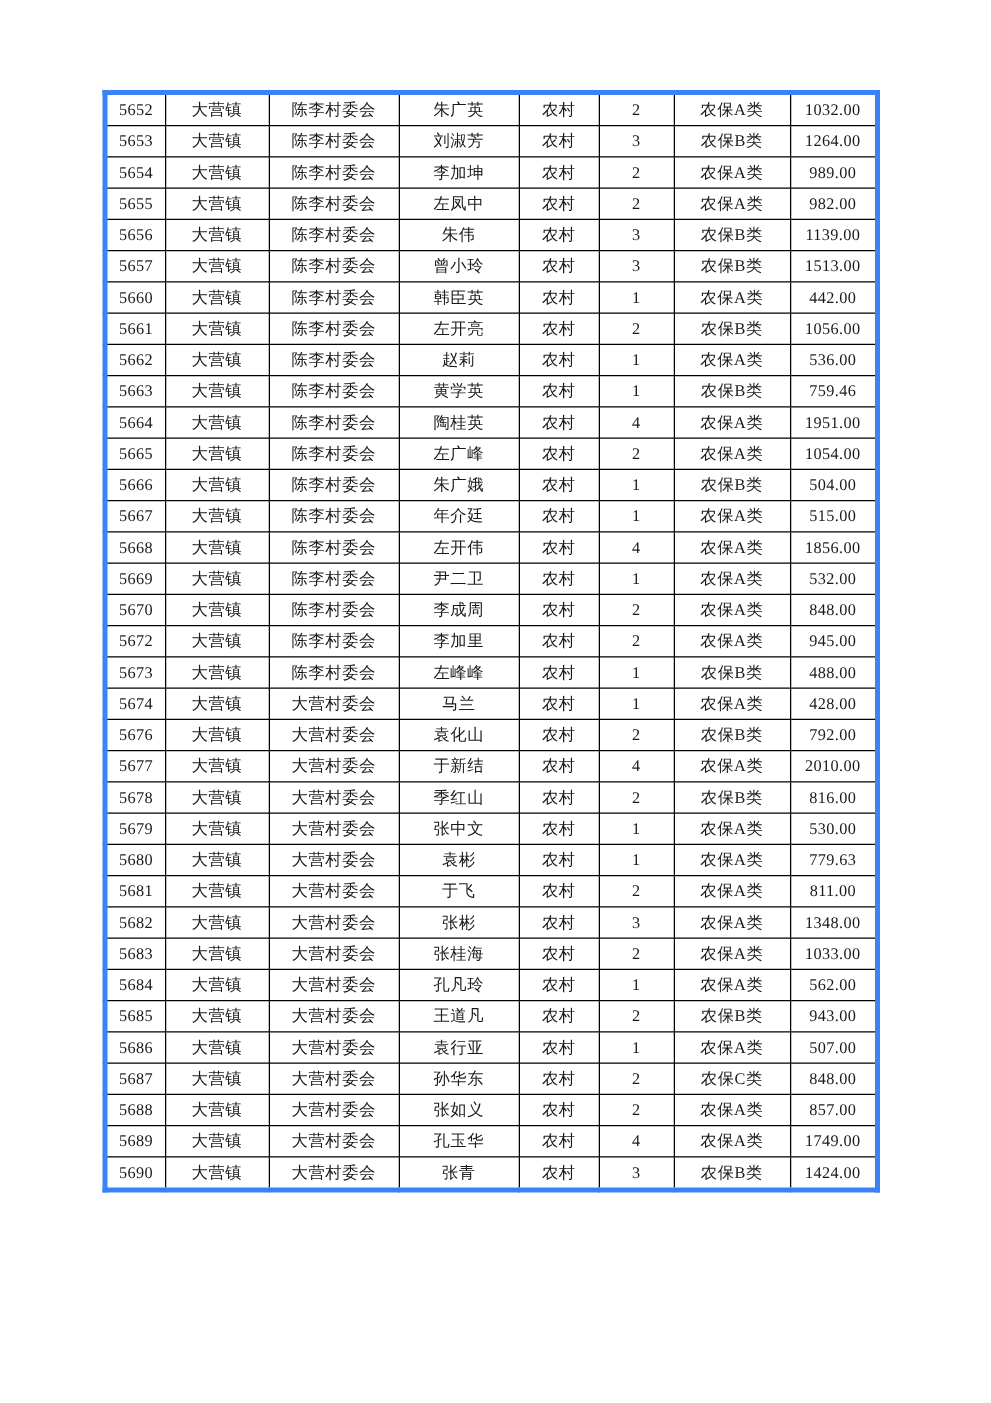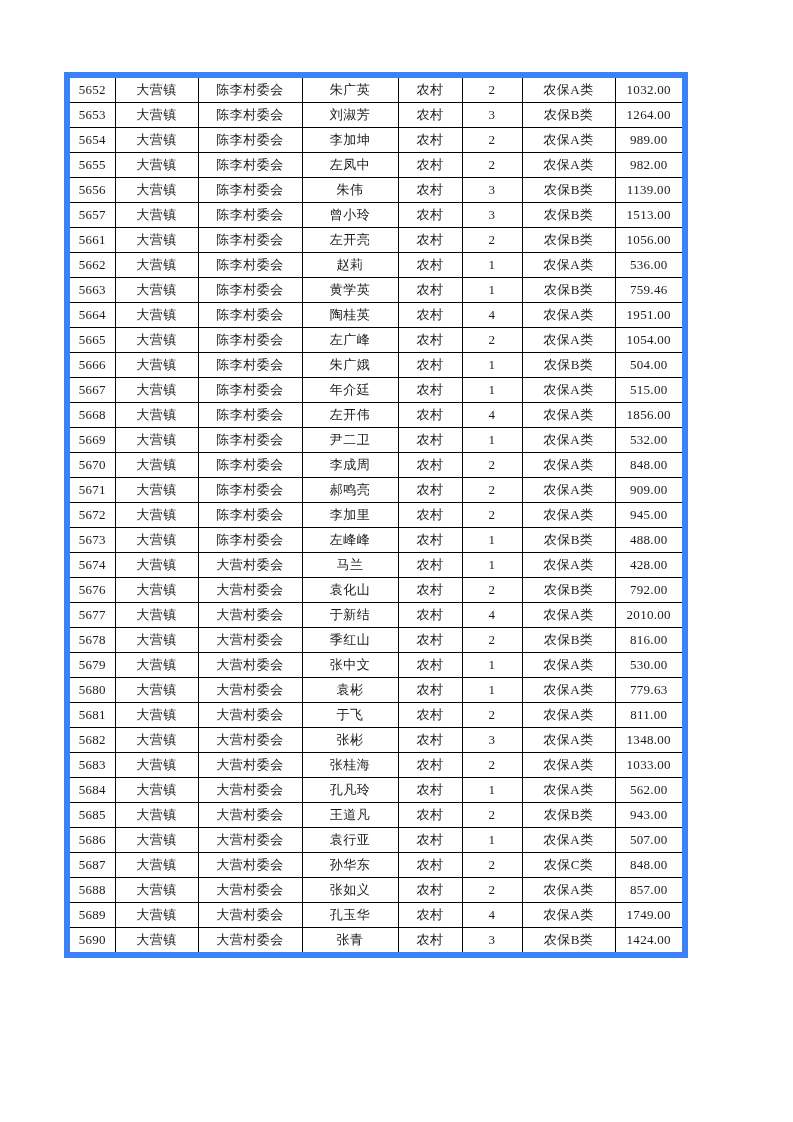--- a/index.html
+++ b/index.html
@@ -10,26 +10,26 @@
   .page {
     position: relative;
     width: 793px;
     height: 1122px;
     background: #ffffff;
     overflow: hidden;
     font-family: "Liberation Serif", "DejaVu Serif", serif;
   }
   table.data-table {
     position: absolute;
-    left: 64px;
+    left: 82px;
     top: 72px;
     width: 618px;
     border-collapse: collapse;
     table-layout: fixed;
-    border: 6px solid #3b82f6;
+    border: 4px solid #3b82f6;
   }
   table.data-table td {
     border: 1px solid #000000;
     height: 24px;
     padding: 0 2px;
     text-align: center;
     vertical-align: middle;
     font-size: 13px;
     color: #1a1a1a;
     white-space: nowrap;
@@ -112,20 +112,30 @@
           <td class="num">5657</td>
           <td>大营镇</td>
           <td>陈李村委会</td>
           <td>曾小玲</td>
           <td>农村</td>
           <td class="num">3</td>
           <td>农保B类</td>
           <td class="num">1513.00</td>
         </tr>
         <tr>
+          <td class="num">5660</td>
+          <td>大营镇</td>
+          <td>陈李村委会</td>
+          <td>韩臣英</td>
+          <td>农村</td>
+          <td class="num">1</td>
+          <td>农保A类</td>
+          <td class="num">442.00</td>
+        </tr>
+        <tr>
           <td class="num">5661</td>
           <td>大营镇</td>
           <td>陈李村委会</td>
           <td>左开亮</td>
           <td>农村</td>
           <td class="num">2</td>
           <td>农保B类</td>
           <td class="num">1056.00</td>
         </tr>
         <tr>
@@ -210,30 +220,20 @@
         </tr>
         <tr>
           <td class="num">5670</td>
           <td>大营镇</td>
           <td>陈李村委会</td>
           <td>李成周</td>
           <td>农村</td>
           <td class="num">2</td>
           <td>农保A类</td>
           <td class="num">848.00</td>
-        </tr>
-        <tr>
-          <td class="num">5671</td>
-          <td>大营镇</td>
-          <td>陈李村委会</td>
-          <td>郝鸣亮</td>
-          <td>农村</td>
-          <td class="num">2</td>
-          <td>农保A类</td>
-          <td class="num">909.00</td>
         </tr>
         <tr>
           <td class="num">5672</td>
           <td>大营镇</td>
           <td>陈李村委会</td>
           <td>李加里</td>
           <td>农村</td>
           <td class="num">2</td>
           <td>农保A类</td>
           <td class="num">945.00</td>

